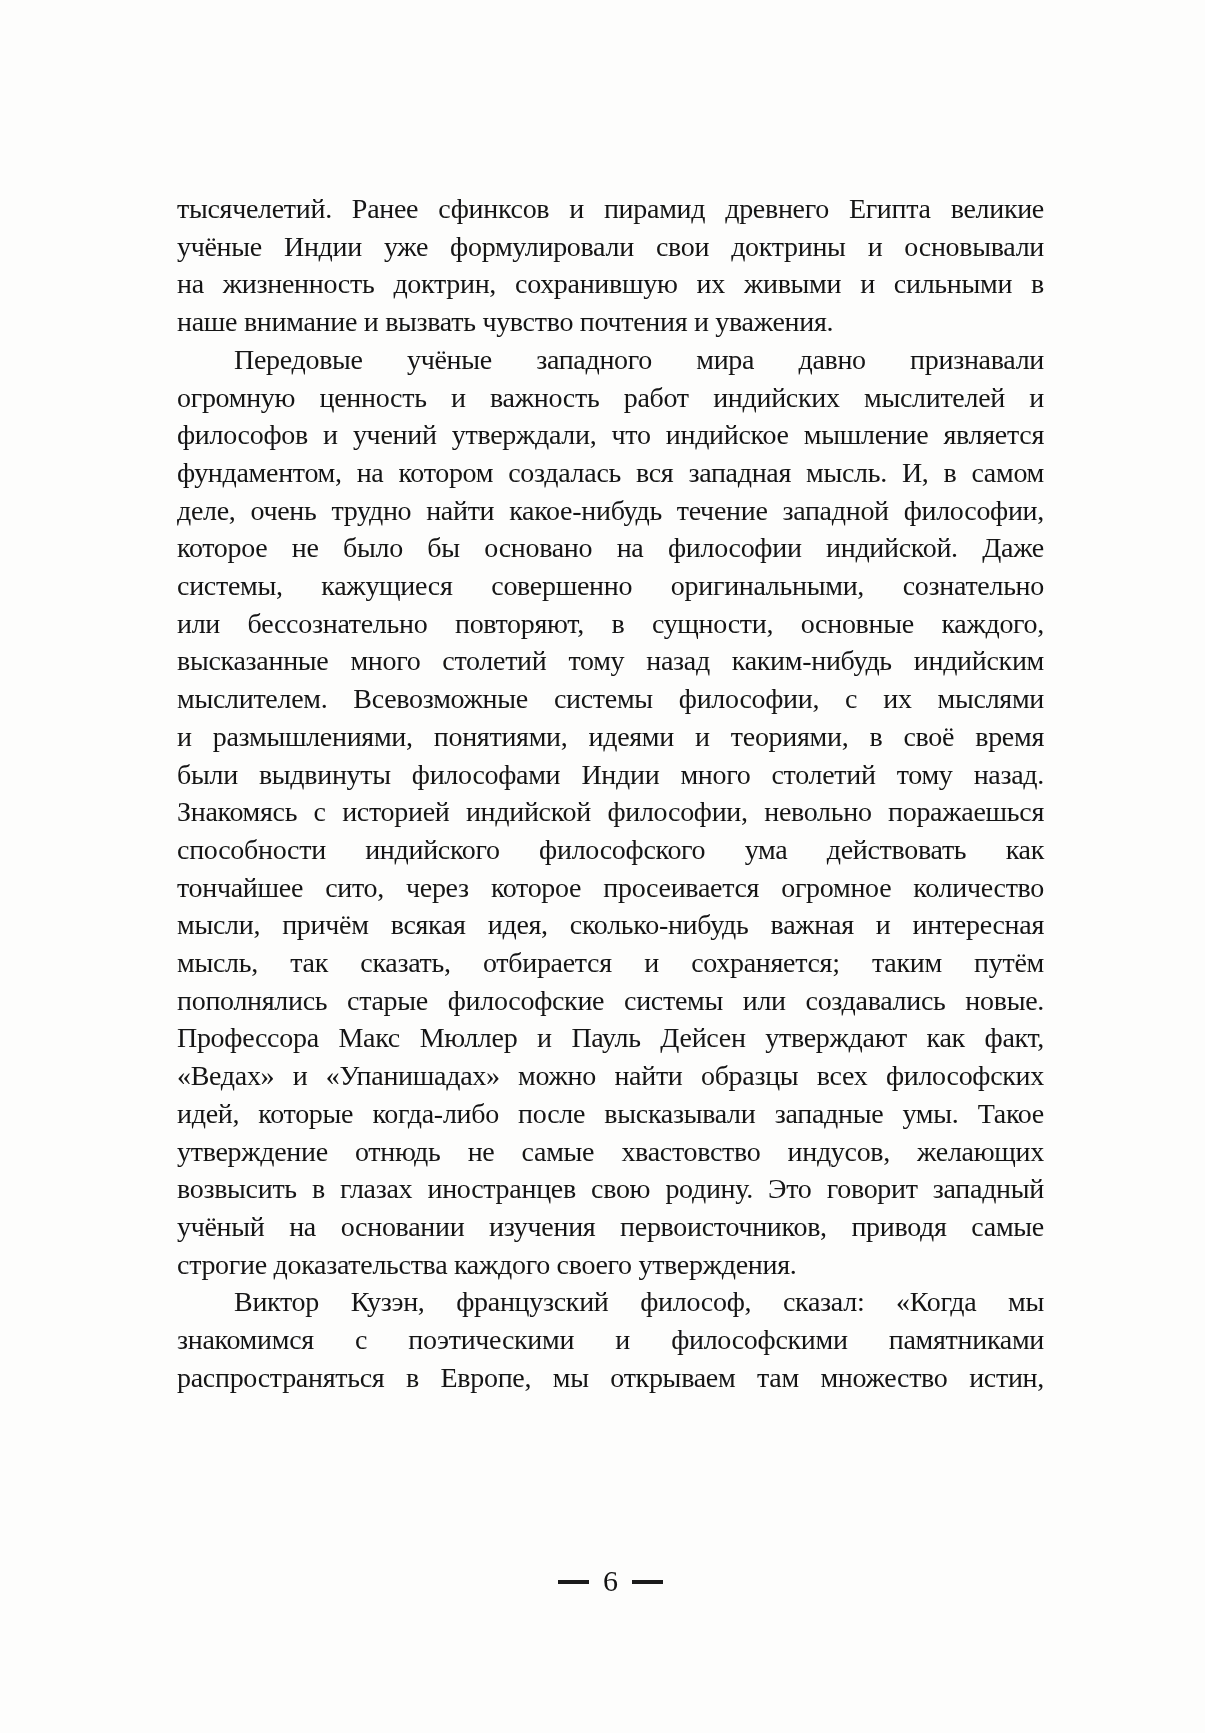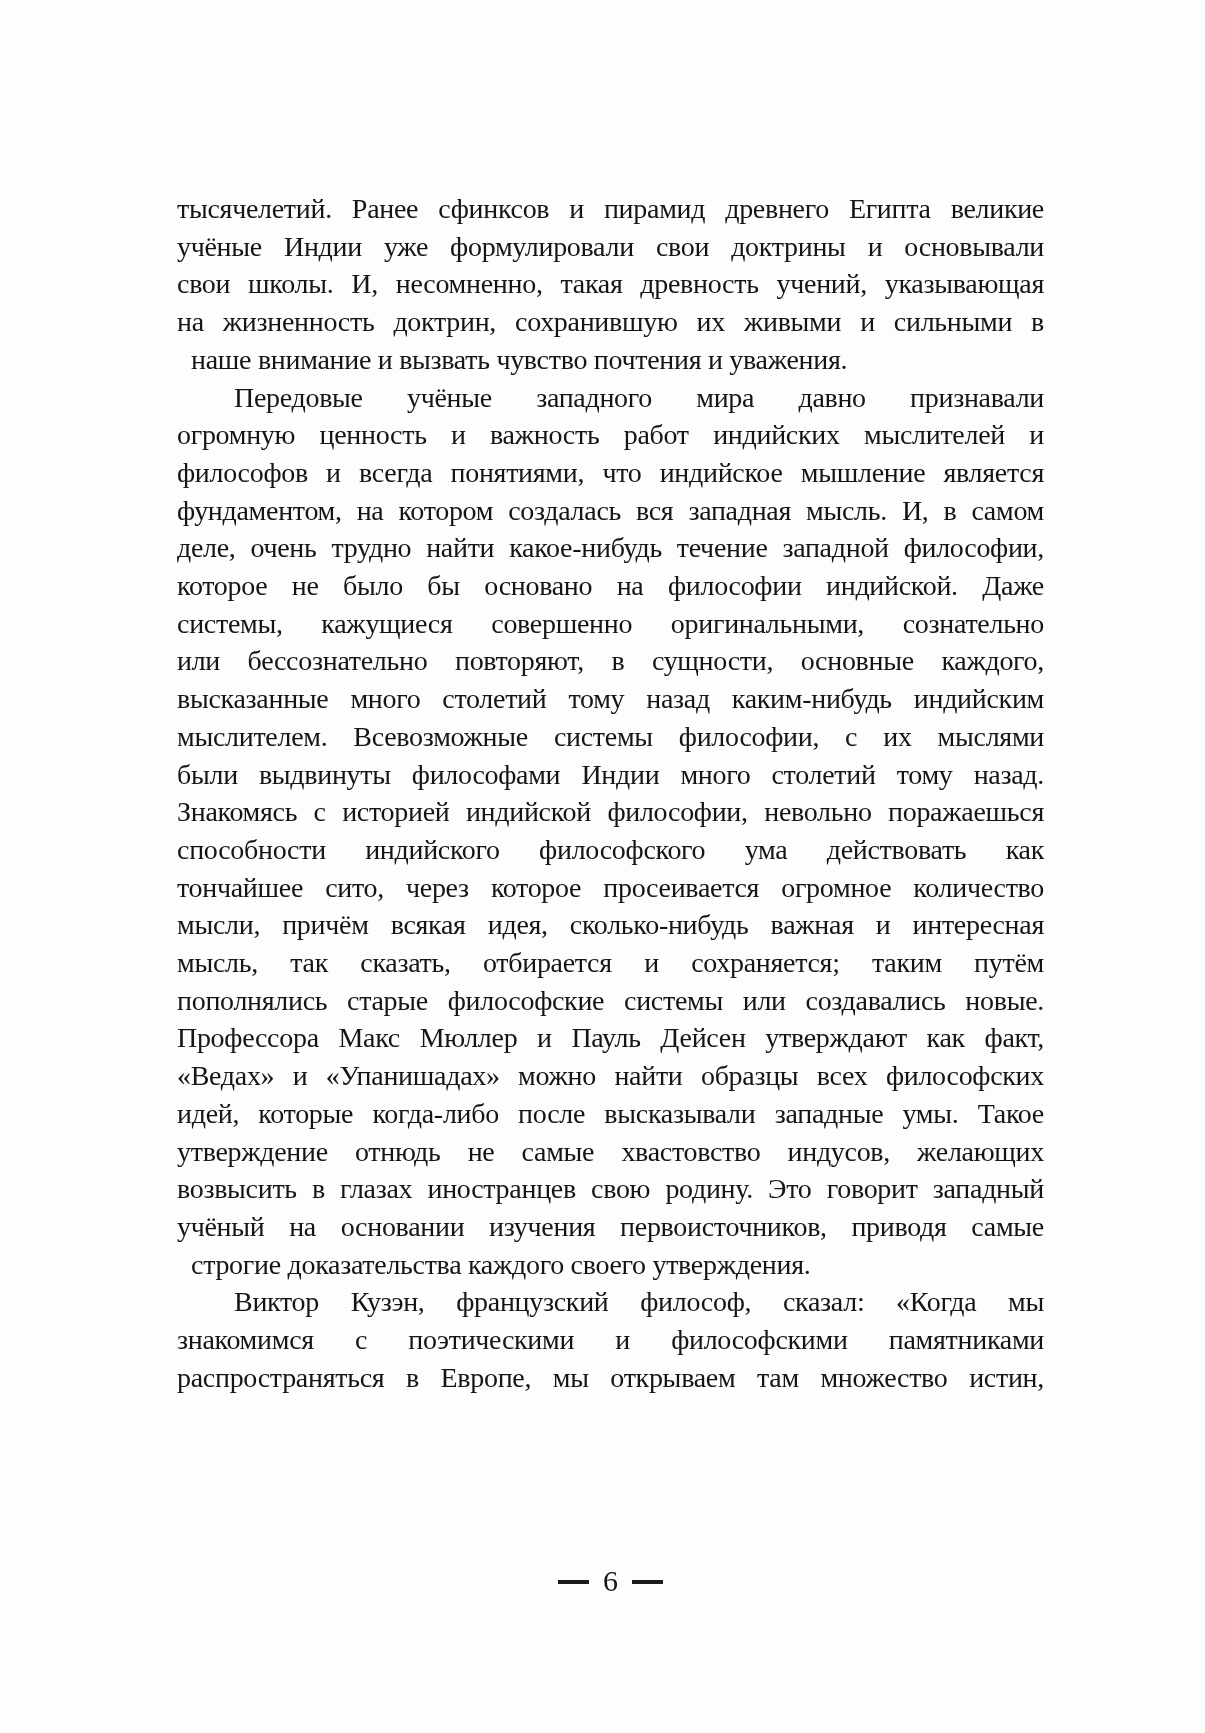--- a/index.html
+++ b/index.html
@@ -30,21 +30,20 @@
   .paragraph {
     margin: 0;
   }
   .line {
     text-align: justify;
     text-align-last: justify;
     white-space: normal;
   }
   .line.par-end {
     text-align-last: left;
-    margin-left: 14px;
   }
   .line.indent {
     text-indent: 57px;
     font-family: Liberation Serif, serif;
   }
   .page-footer {
     position: absolute;
     left: 177px;
     top: 1560px;
     width: 867px;
@@ -69,35 +68,35 @@
 </style>
 </head>
 <body>
 
 <div class="page">
 
   <div class="text-block">
       <div class="paragraph">
         <div class="line">тысячелетий. Ранее сфинксов и пирамид древнего Египта великие</div>
         <div class="line">учёные Индии уже формулировали свои доктрины и основывали</div>
-        <div class="line">свои школы. И, несомненно, такая древность учений, указывающая</div>
         <div class="line">на жизненность доктрин, сохранившую их живыми и сильными в</div>
         <div class="line par-end">наше внимание и вызвать чувство почтения и уважения.</div>
       </div>
       <div class="paragraph">
         <div class="line indent">Передовые учёные западного мира давно признавали</div>
         <div class="line">огромную ценность и важность работ индийских мыслителей и</div>
-        <div class="line">философов и всегда понятиями, что индийское мышление является</div>
+        <div class="line">философов и учений утверждали, что индийское мышление является</div>
         <div class="line">фундаментом, на котором создалась вся западная мысль. И, в самом</div>
         <div class="line">деле, очень трудно найти какое-нибудь течение западной философии,</div>
         <div class="line">которое не было бы основано на философии индийской. Даже</div>
         <div class="line">системы, кажущиеся совершенно оригинальными, сознательно</div>
         <div class="line">или бессознательно повторяют, в сущности, основные каждого,</div>
         <div class="line">высказанные много столетий тому назад каким-нибудь индийским</div>
         <div class="line">мыслителем. Всевозможные системы философии, с их мыслями</div>
+        <div class="line">и размышлениями, понятиями, идеями и теориями, в своё время</div>
         <div class="line">были выдвинуты философами Индии много столетий тому назад.</div>
         <div class="line">Знакомясь с историей индийской философии, невольно поражаешься</div>
         <div class="line">способности индийского философского ума действовать как</div>
         <div class="line">тончайшее сито, через которое просеивается огромное количество</div>
         <div class="line">мысли, причём всякая идея, сколько-нибудь важная и интересная</div>
         <div class="line">мысль, так сказать, отбирается и сохраняется; таким путём</div>
         <div class="line">пополнялись старые философские системы или создавались новые.</div>
         <div class="line">Профессора Макс Мюллер и Пауль Дейсен утверждают как факт,</div>
         <div class="line">«Ведах» и «Упанишадах» можно найти образцы всех философских</div>
         <div class="line">идей, которые когда-либо после высказывали западные умы. Такое</div>

